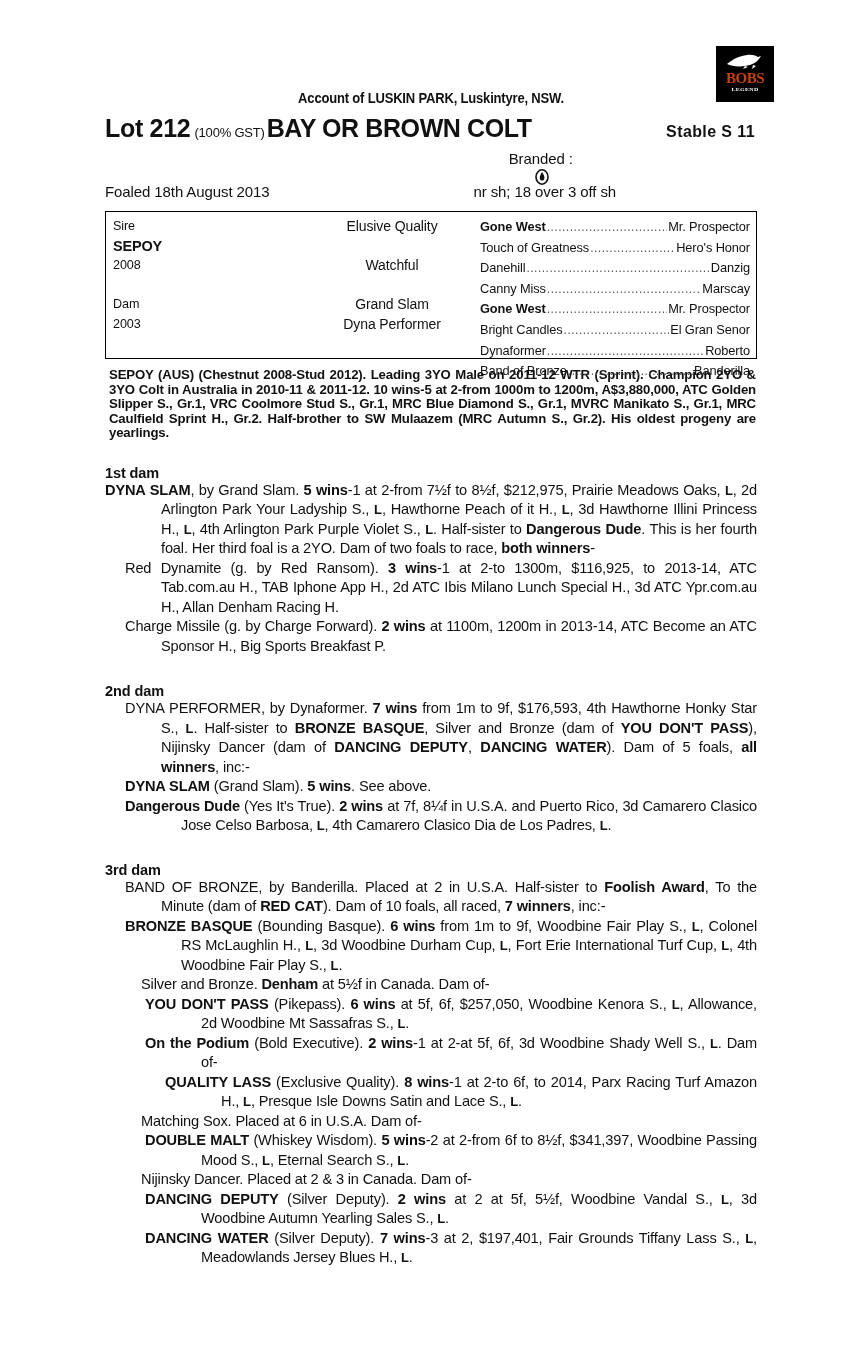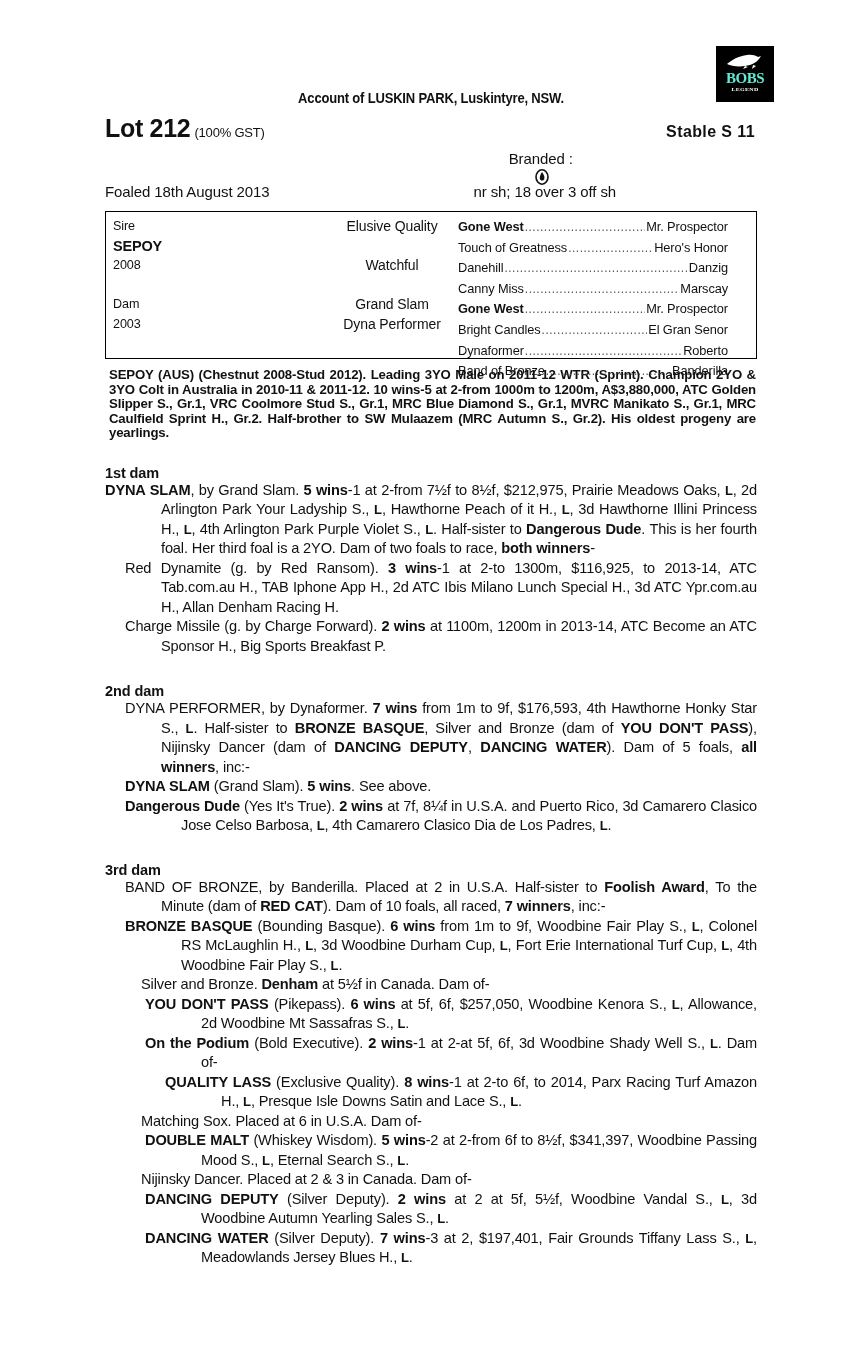--- a/index.html
+++ b/index.html
@@ -25,21 +25,21 @@
     position: absolute;
     left: 716px; top: 46px;
     width: 58px; height: 56px;
     background: #000000;
     display: flex; flex-direction: column;
     align-items: center; justify-content: flex-start;
     padding-top: 6px;
   }
   .logo-bird { width: 40px; height: 18px; }
   .logo-word {
-    color: #5eead4;
+    color: #c2410c;
     font-family: "Liberation Serif", serif;
     font-weight: bold;
     font-size: 15px;
     letter-spacing: -0.5px;
     line-height: 15px;
     margin-top: 1px;
     text-align: right;
   }
   .logo-sub {
     color: #ffffff;
@@ -145,21 +145,21 @@
     overflow: hidden;
     white-space: nowrap;
     letter-spacing: 0.5px;
     color: #555;
     margin: 0 1px;
     font-size: 12px;
   }
   .leader .l-sire { flex: none; }
   .ped-right {
     position: absolute;
-    left: 352px; top: 5px;
+    left: 374px; top: 5px;
     width: 270px;
   }
   .ped-left {
     position: absolute;
     left: 7px; top: 5px;
     width: 370px;
   }
   .ped-row-left {
     display: grid;
     grid-template-columns: 188px 1fr;
@@ -217,20 +217,21 @@
   <div class="logo-sub">LEGEND</div>
 </div>
 
 <div class="page">
 
   <div class="account">Account of LUSKIN PARK, Luskintyre, NSW.</div>
 
   <div class="titlerow">
     <span class="lot">Lot 212</span>
     <span class="gst">(100% GST)</span>
+    <span class="colour">BAY OR BROWN COLT</span>
     <span class="stable">Stable S 11</span>
   </div>
 
   <div class="foaledrow">
     <span class="foaled">Foaled 18th August 2013</span>
     <span class="brandblk">
       <span class="brand-label">Branded :</span>
       <span class="brand-symbol">
         <svg viewBox="0 0 14 16" width="14" height="16">
           <ellipse cx="7" cy="8" rx="6" ry="7.2" fill="none" stroke="#111" stroke-width="1.6"></ellipse>

